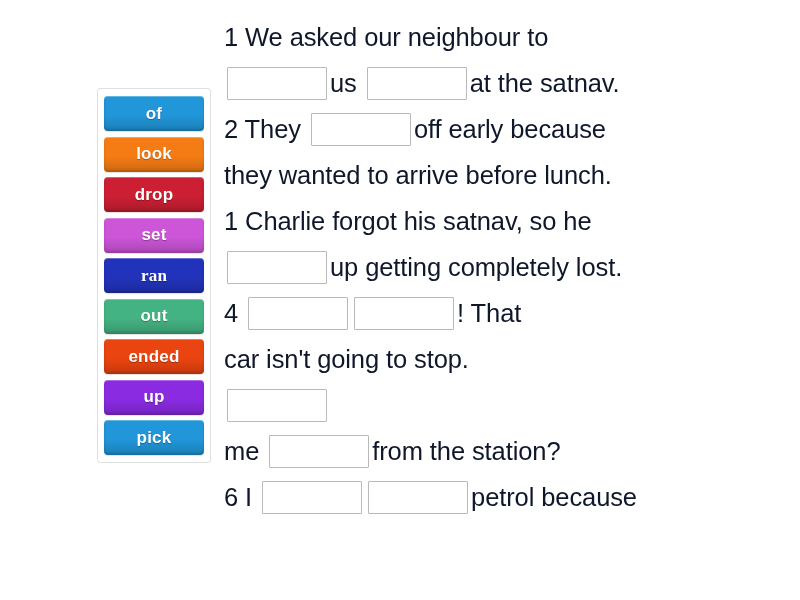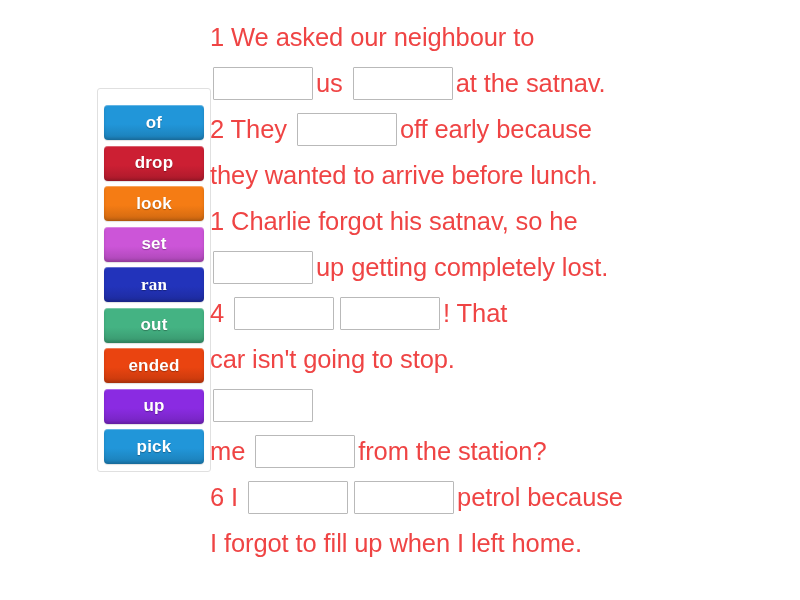--- a/index.html
+++ b/index.html
@@ -22,21 +22,21 @@
   
   .word-bank {
     position: absolute;
     left: 97px;
     top: 88px;
     width: 114px;
     box-sizing: border-box;
     border: 1px solid #e0e0e0;
     border-radius: 3px;
     background: #ffffff;
-    padding: 16px 6px 7px 6px;
+    padding: 7px 6px 7px 6px;
   }
 
   .tile {
     height: 35px;
     margin-bottom: 5.5px;
     border-radius: 4px;
     display: flex;
     align-items: center;
     justify-content: center;
     color: #ffffff;
@@ -48,26 +48,26 @@
                 inset 0 -2px 3px rgba(0,0,0,0.16),
                 0 1px 1px rgba(0,0,0,0.12);
     user-select: none;
     cursor: pointer;
   }
   .tile:last-child { margin-bottom: 0; }
 
   
   .sentences {
     position: absolute;
-    left: 210px;
+    left: 224px;
     top: 14px;
     width: 500px;
     font-size: 25.5px;
     line-height: 46px;
-    color: #ef4444;
+    color: #0f172a;
     letter-spacing: -0.1px;
   }
 
   .line { white-space: nowrap; }
 
   .blank {
     display: inline-block;
     vertical-align: middle;
     width: 98px;
     height: 31px;
@@ -80,38 +80,37 @@
     cursor: text;
   }
 </style>
 </head>
 <body>
 
 <div id="app">
 
   <div class="word-bank" id="word-bank">
       <div class="tile" style="background: linear-gradient(rgb(33, 150, 217) 0%, rgb(33, 150, 217) 55%, rgb(28, 126, 182) 100%);">of</div>
+      <div class="tile" style="background: linear-gradient(rgb(245, 124, 20) 0%, rgb(245, 124, 20) 55%, rgb(206, 104, 17) 100%);">look</div>
       <div class="tile" style="background: linear-gradient(rgb(204, 31, 51) 0%, rgb(204, 31, 51) 55%, rgb(171, 26, 43) 100%);">drop</div>
-      <div class="tile" style="background: linear-gradient(rgb(245, 124, 20) 0%, rgb(245, 124, 20) 55%, rgb(206, 104, 17) 100%);">look</div>
       <div class="tile" style="background: linear-gradient(rgb(204, 85, 216) 0%, rgb(204, 85, 216) 55%, rgb(171, 71, 181) 100%);">set</div>
       <div class="tile" style="background: linear-gradient(rgb(34, 51, 187) 0%, rgb(34, 51, 187) 55%, rgb(29, 43, 157) 100%); font-family: Liberation Serif, serif;">ran</div>
       <div class="tile" style="background: linear-gradient(rgb(68, 179, 131) 0%, rgb(68, 179, 131) 55%, rgb(57, 150, 110) 100%);">out</div>
       <div class="tile" style="background: linear-gradient(rgb(234, 68, 16) 0%, rgb(234, 68, 16) 55%, rgb(197, 57, 13) 100%); text-align: center;">ended</div>
       <div class="tile" style="background: linear-gradient(rgb(138, 43, 226) 0%, rgb(138, 43, 226) 55%, rgb(116, 36, 190) 100%);">up</div>
       <div class="tile" style="background: linear-gradient(rgb(33, 150, 217) 0%, rgb(33, 150, 217) 55%, rgb(28, 126, 182) 100%);">pick</div>
     </div>
 
   <div class="sentences" id="sentences">
       <div class="line"><span>1 We asked our neighbour to</span> </div>
       <div class="line"><span class="blank"></span><span>us</span> <span class="blank"></span><span>at the satnav.</span> </div>
       <div class="line"><span>2 They</span> <span class="blank"></span><span>off early because</span> </div>
       <div class="line"><span>they wanted to arrive before lunch.</span> </div>
       <div class="line"><span>1 Charlie forgot his satnav, so he</span> </div>
       <div class="line"><span class="blank"></span><span>up getting completely lost.</span> </div>
       <div class="line"><span>4</span> <span class="blank"></span><span class="blank"></span><span>! That</span> </div>
       <div class="line"><span>car isn't going to stop.</span> </div>
       <div class="line"> <span class="blank"></span></div>
       <div class="line"><span>me</span> <span class="blank"></span><span>from the station?</span> </div>
       <div class="line"><span>6 I</span> <span class="blank"></span><span class="blank"></span><span>petrol because</span> </div>
-      <div class="line"><span>I forgot to fill up when I left home.</span> </div>
     </div>
 
 </div>
 
 </body></html>

